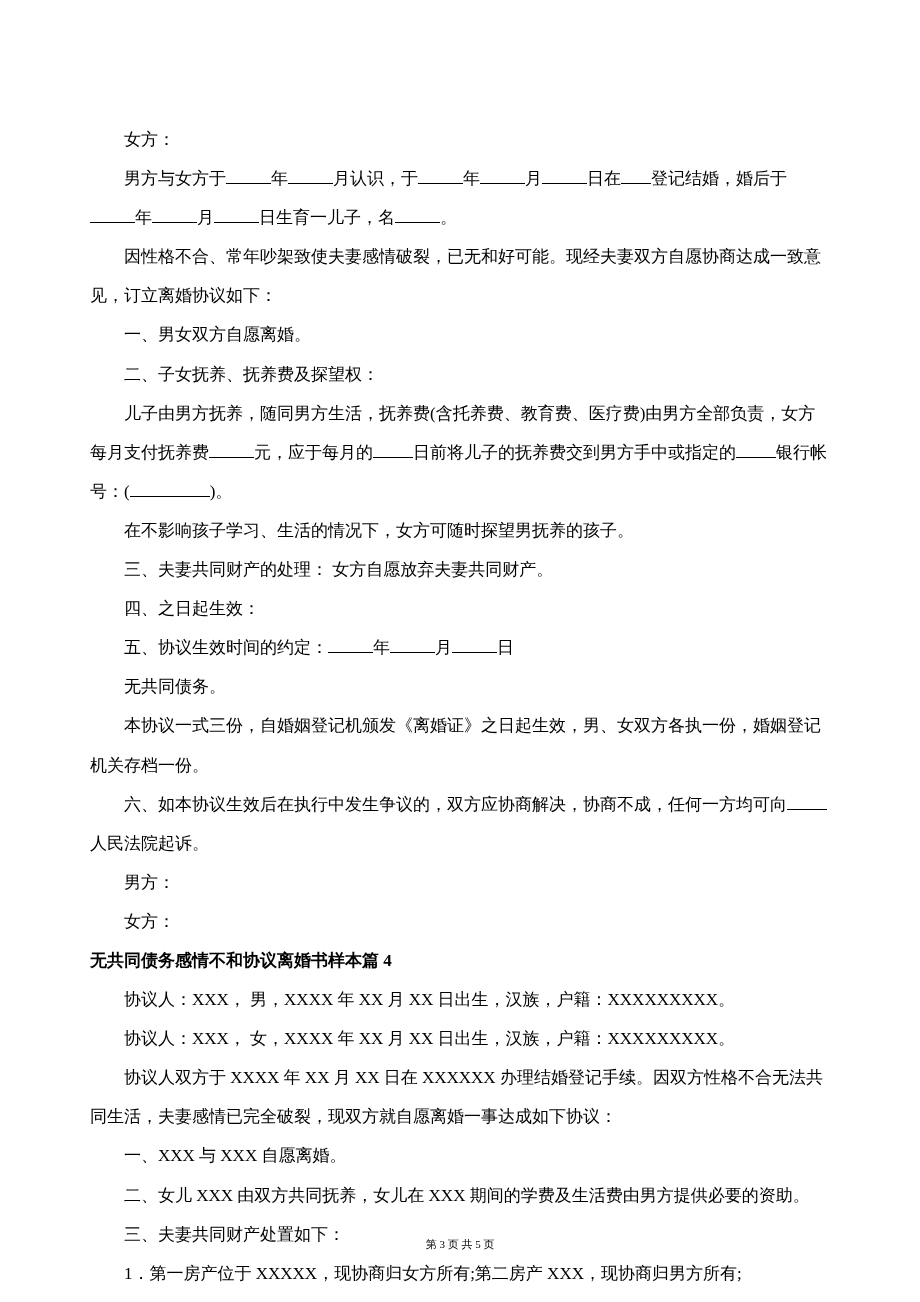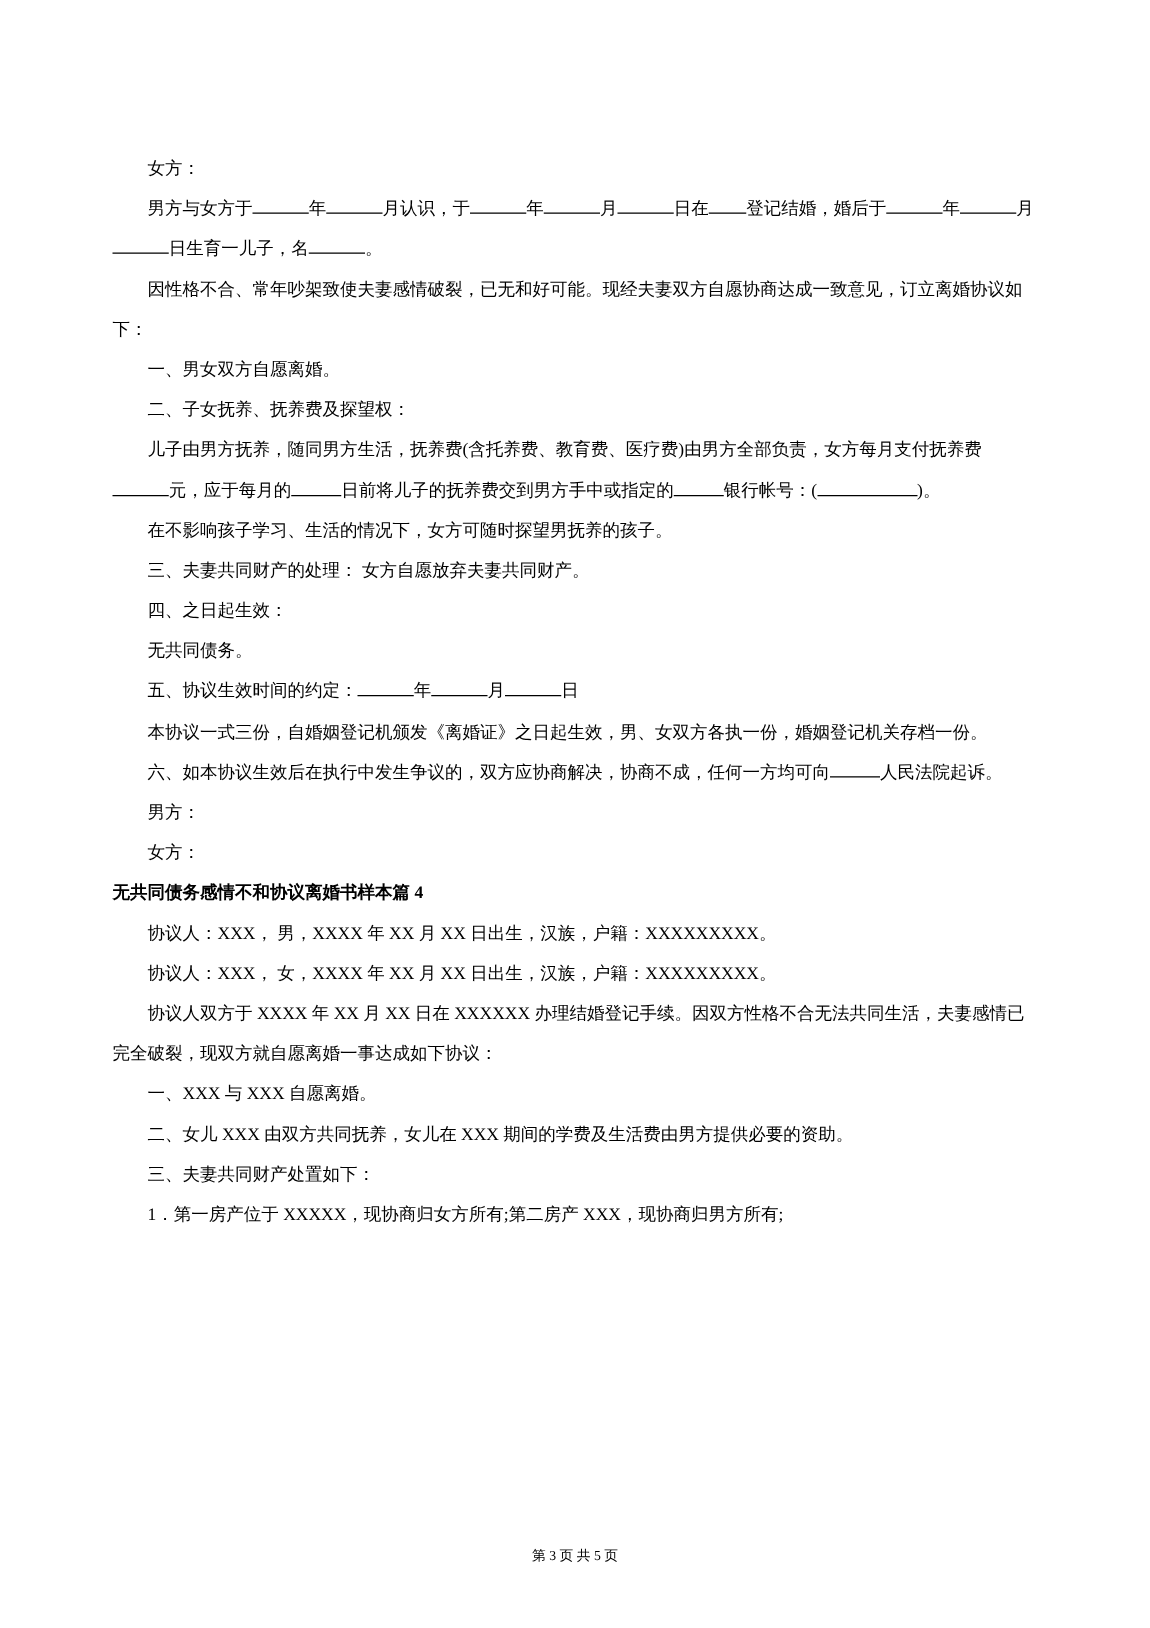--- a/index.html
+++ b/index.html
@@ -9,21 +9,21 @@
     }
     body {
       background: #ffffff;
       font-family: "SimSun", "宋体", serif;
       width: 920px;
       height: 1302px;
       padding: 120px 90px 60px 90px;
       position: relative;
     }
     .content {
-      font-size: 14px;
+      font-size: 17px;
       line-height: 2.3;
       color: #000000;
     }
     .para {
       text-indent: 2em;
     }
     .para-no-indent {
       text-indent: 0;
       font-weight: bold;
     }
@@ -67,25 +67,25 @@
   <div class="para">
     <span>儿子由男方抚养，随同男方生活，抚养费(含托养费、教育费、医疗费)由男方全部负责，女方每月支付抚养费</span><span class="blank b45"></span><span>元，应于每月的</span><span class="blank b40"></span><span>日前将儿子的抚养费交到男方手中或指定的</span><span class="blank b40"></span><span>银行帐号：(</span><span class="blank b80"></span><span>)。</span>
   </div>
 
   <div class="para">在不影响孩子学习、生活的情况下，女方可随时探望男抚养的孩子。</div>
 
   <div class="para">三、夫妻共同财产的处理：  女方自愿放弃夫妻共同财产。</div>
 
   <div class="para">四、之日起生效：</div>
 
-  <div class="para">无共同债务。</div>
-
   <div class="para">
     <span>五、协议生效时间的约定：</span><span class="blank b45"></span><span>年</span><span class="blank b45"></span><span>月</span><span class="blank b45"></span><span>日</span>
   </div>
+
+  <div class="para">无共同债务。</div>
 
   <div class="para">本协议一式三份，自婚姻登记机颁发《离婚证》之日起生效，男、女双方各执一份，婚姻登记机关存档一份。</div>
 
   <div class="para">
     <span>六、如本协议生效后在执行中发生争议的，双方应协商解决，协商不成，任何一方均可向</span><span class="blank b40"></span><span>人民法院起诉。</span>
   </div>
 
   <div class="para">男方：</div>
 
   <div class="para">女方：</div>

